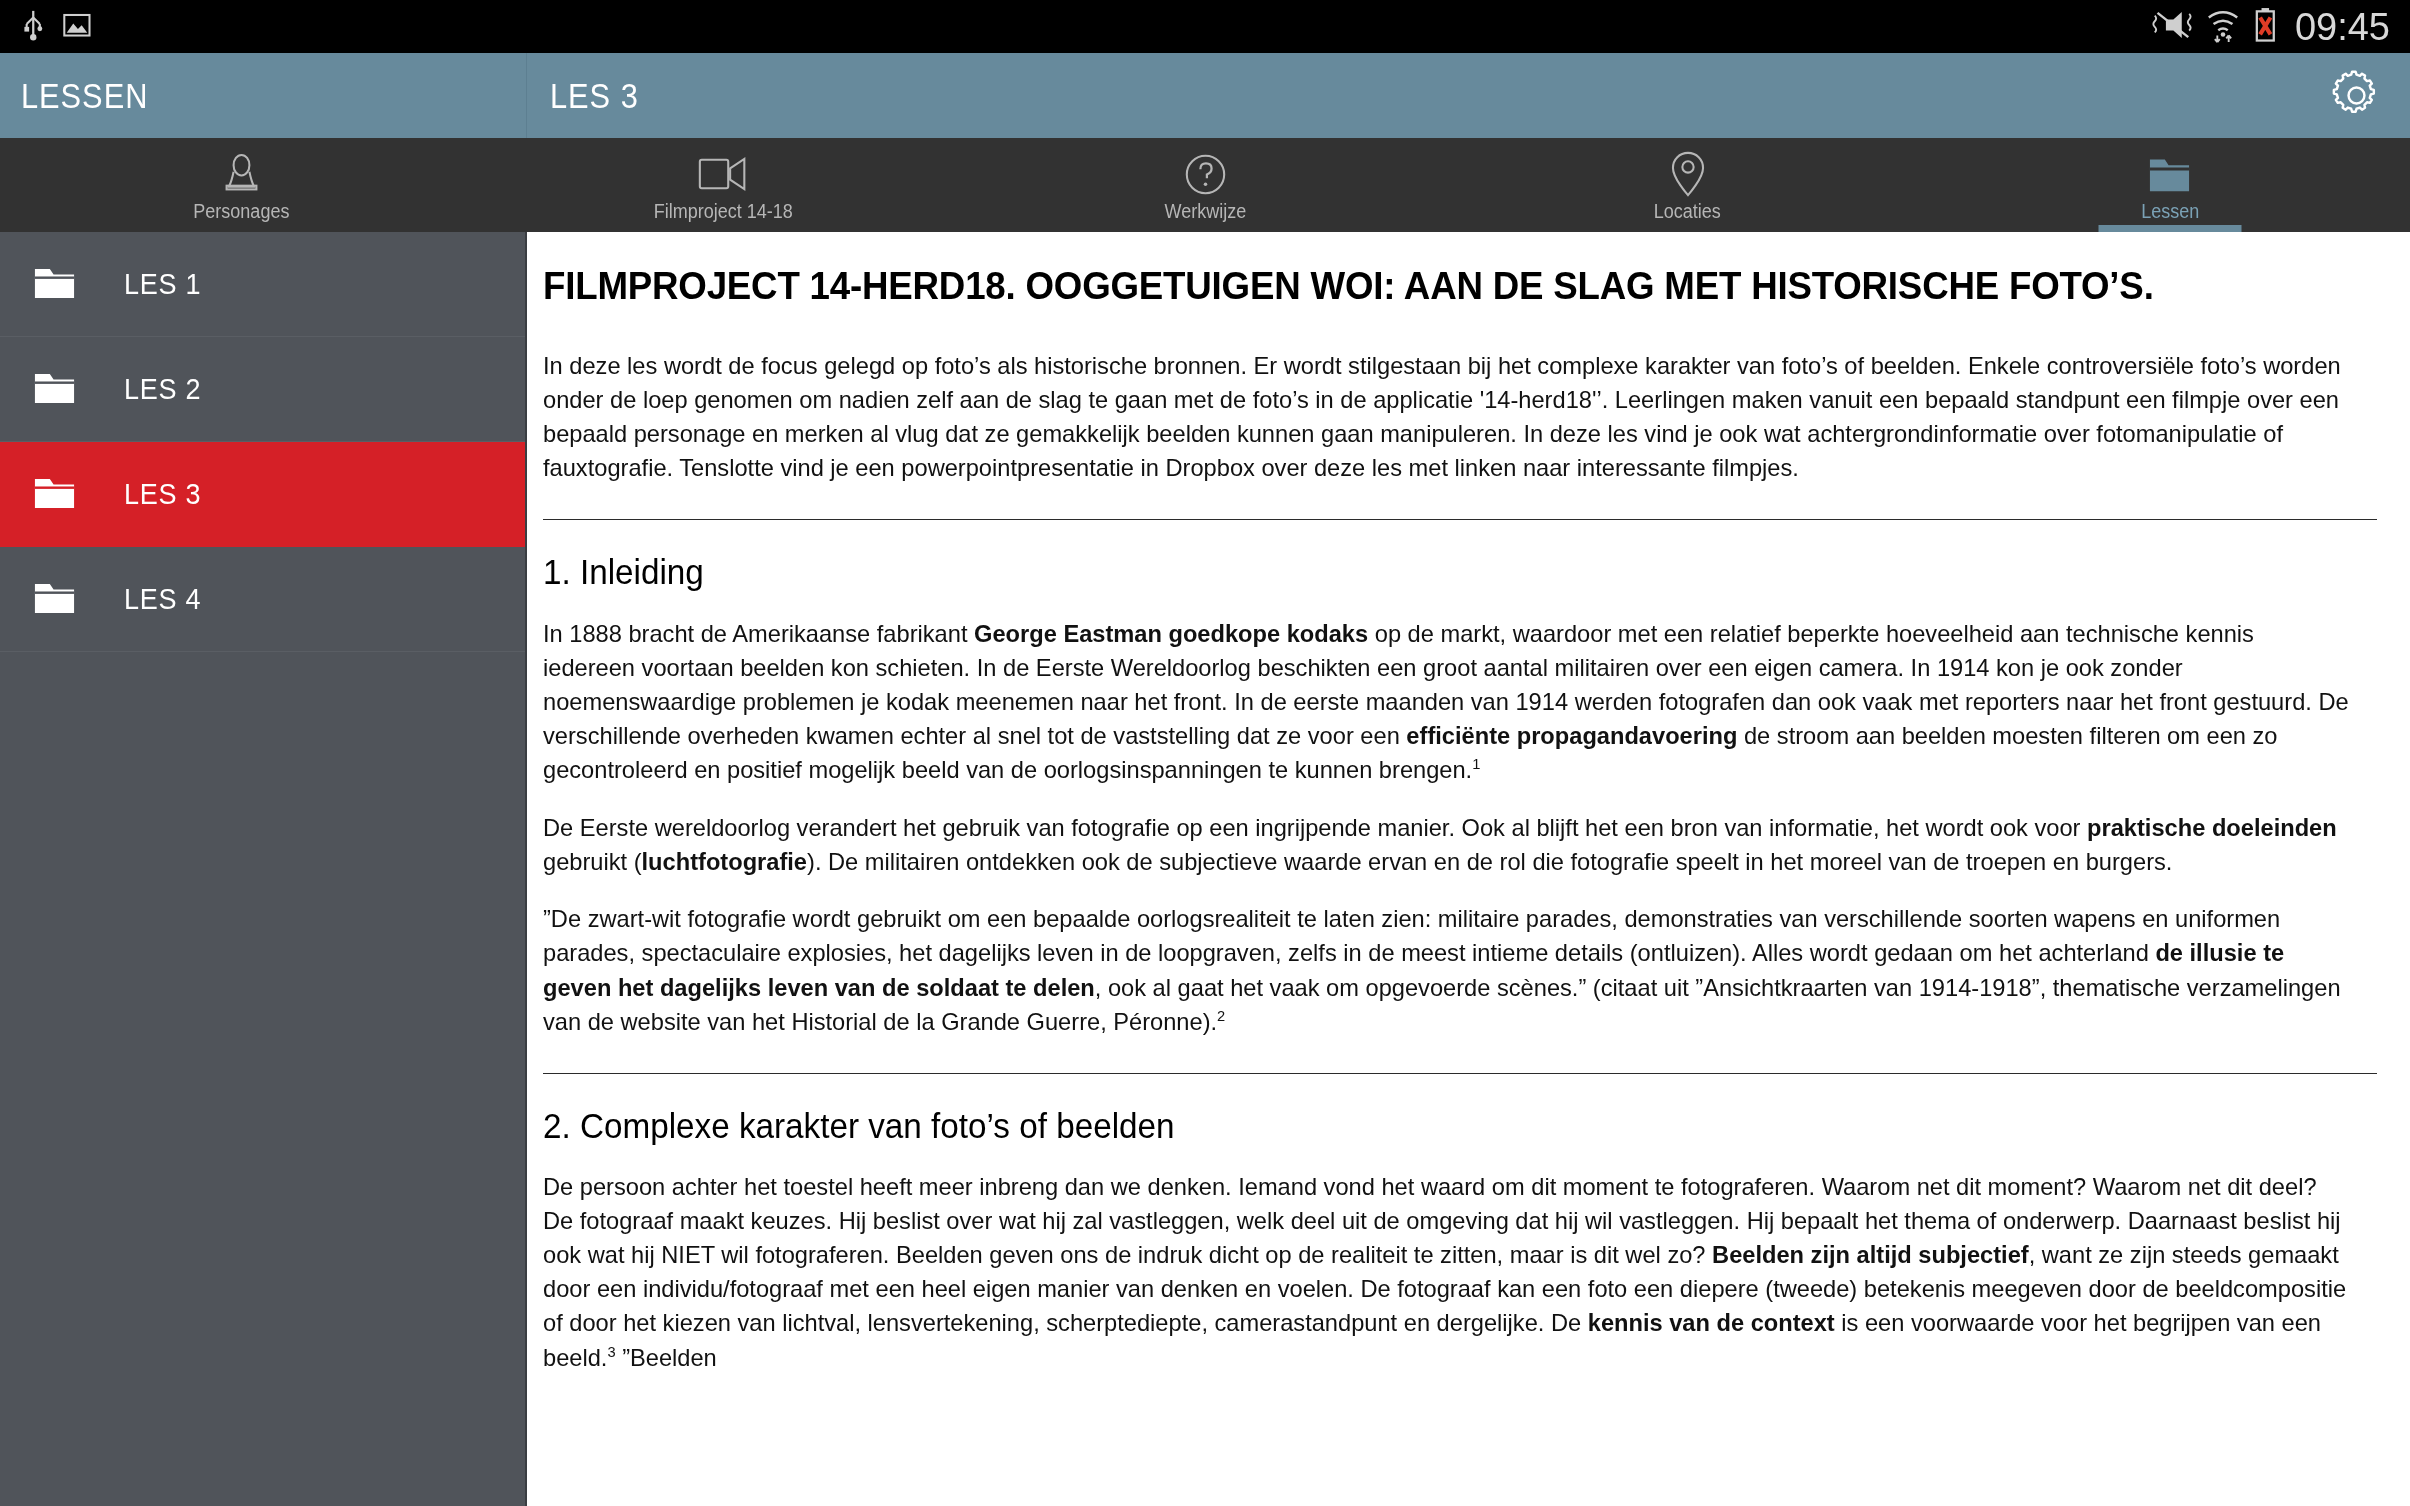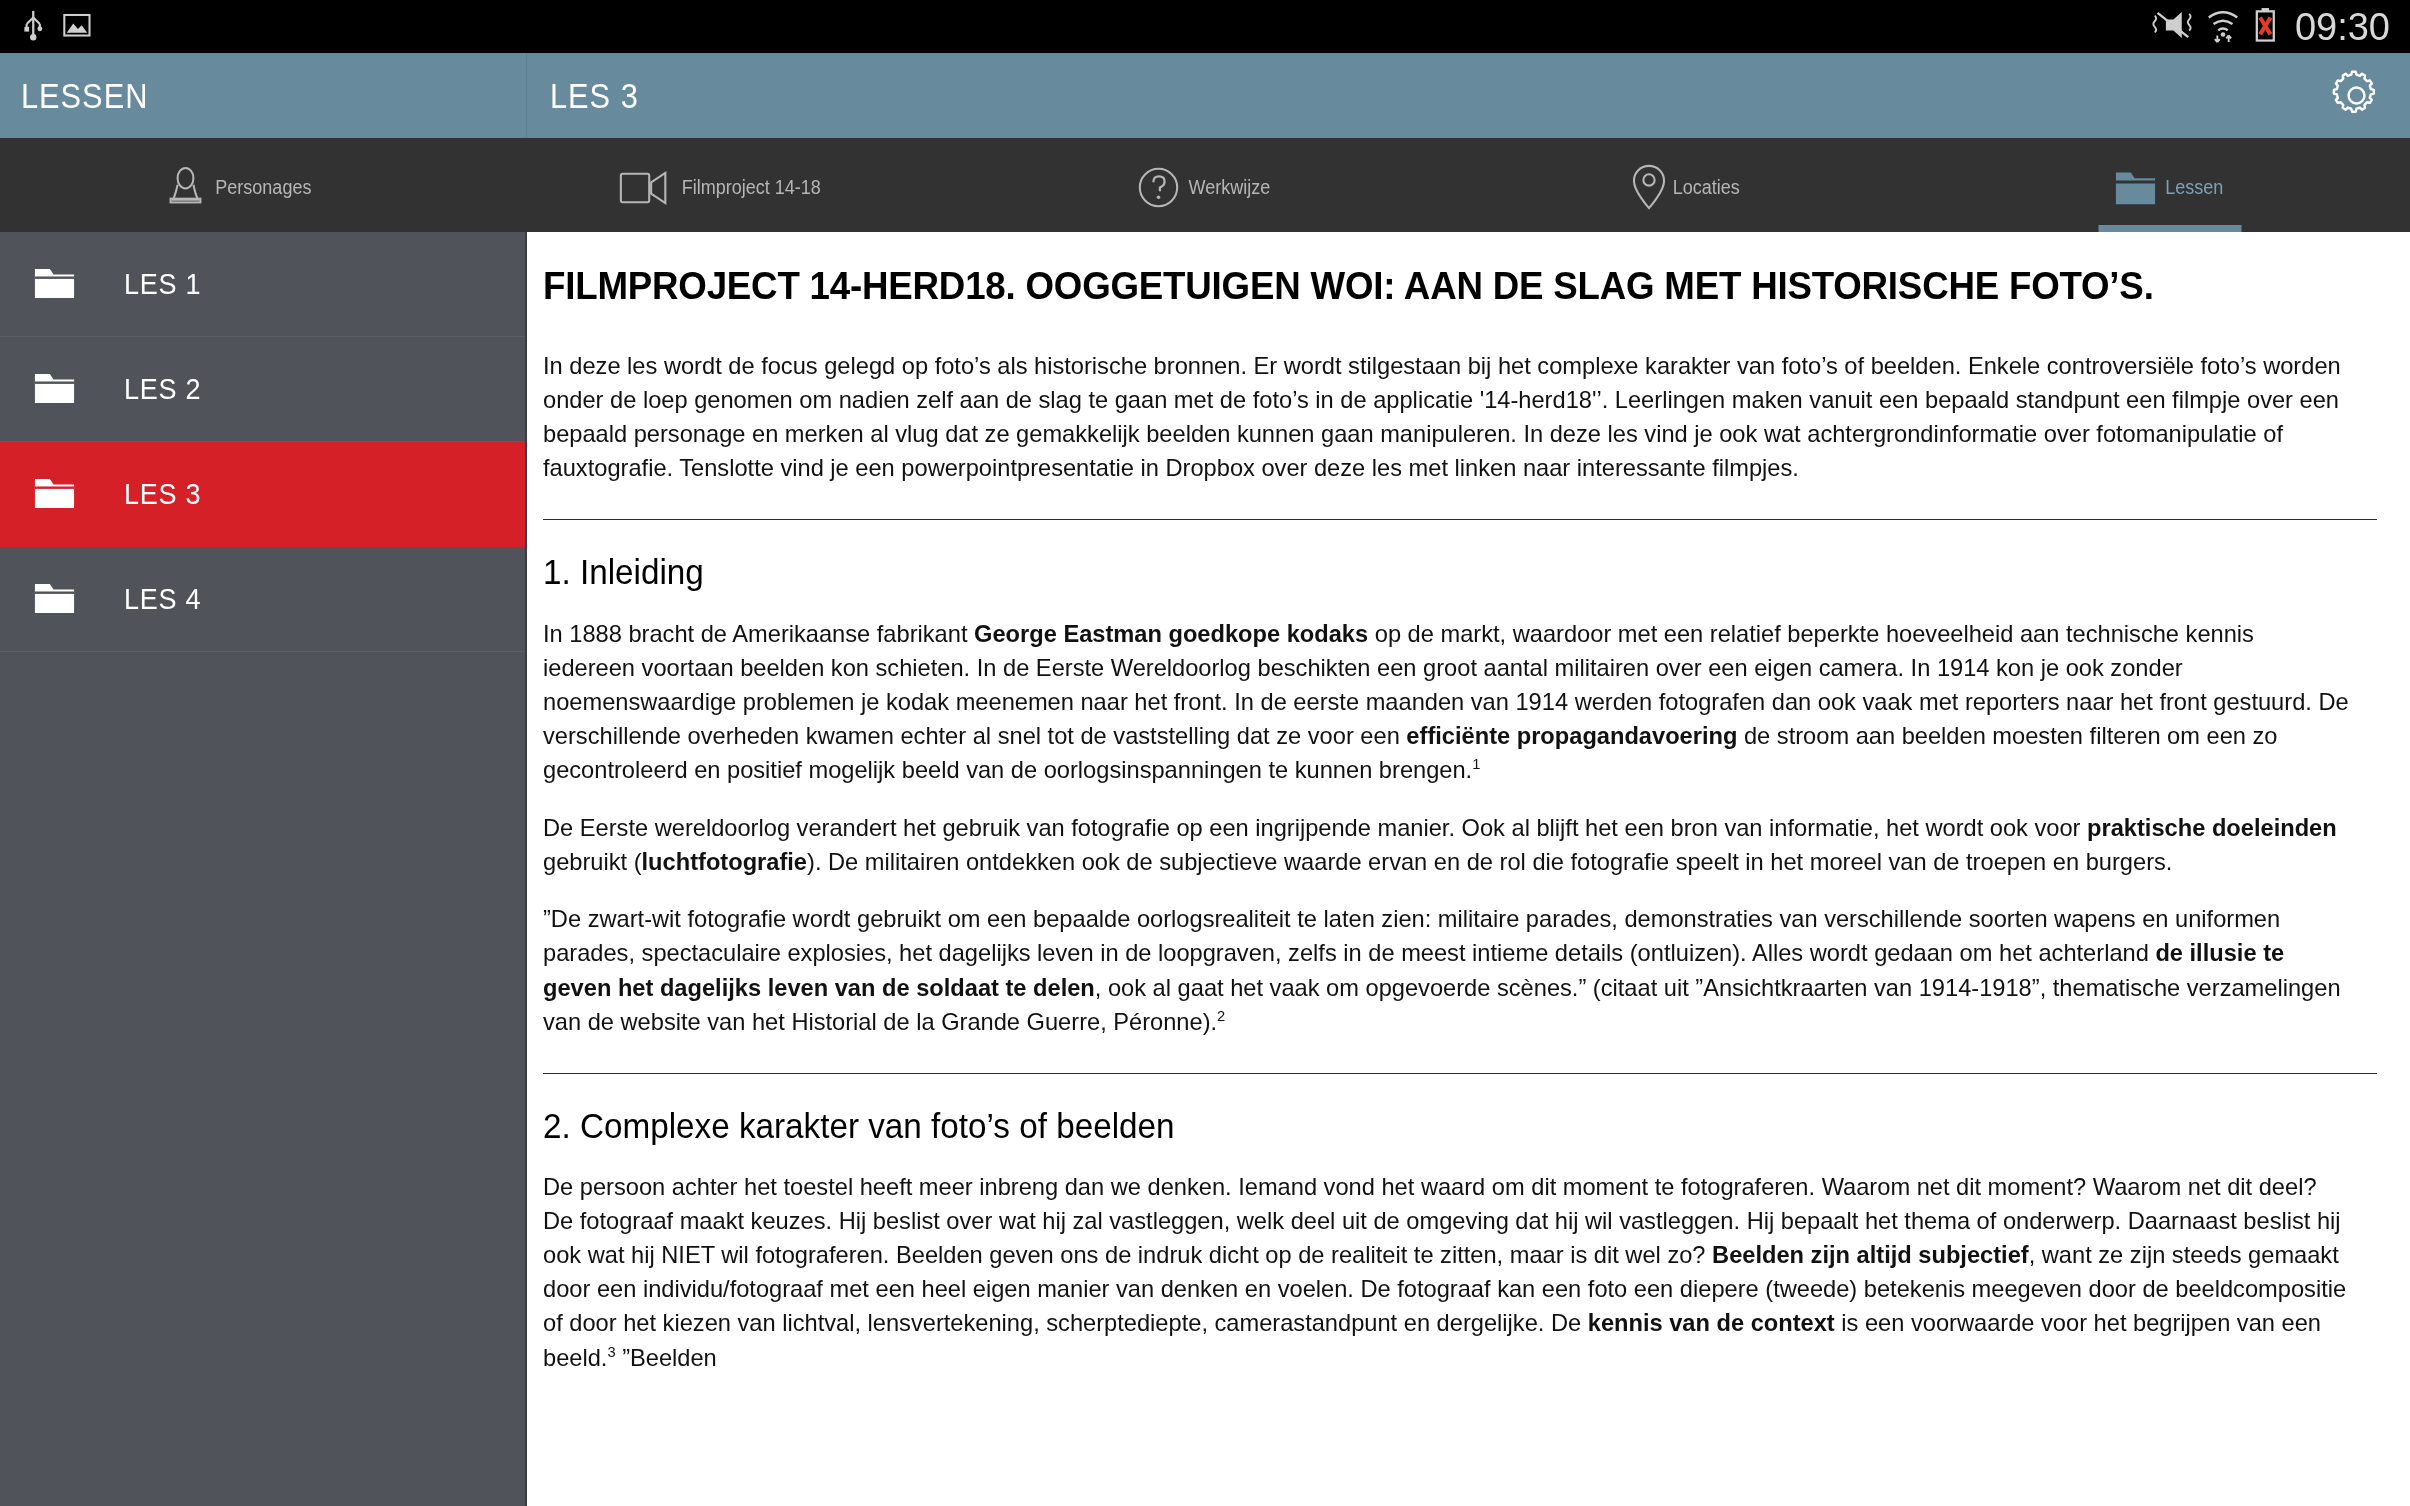--- a/index.html
+++ b/index.html
@@ -53,21 +53,21 @@
   }
   #gear-btn { margin-left: auto; display: flex; align-items: center; }
 
   
   #tabbar {
     height: 94px; width: 100%;
     background: #323232;
     display: flex; align-items: stretch;
   }
   .tab {
-    flex: 1; display: flex; flex-direction: row;
+    flex: 1; display: flex; flex-direction: column;
     align-items: center; justify-content: center;
     position: relative; gap: 3.8px;
     padding-top: 5.6px;
   }
   .tab .tab-icon { height: 43px; display: flex; align-items: center; justify-content: center; }
   .tab .tab-label {
     color: #b6b6b6; font-size: 20px;
     font-family: "Liberation Sans", sans-serif;
     transform: scaleX(0.9);
     white-space: nowrap;
@@ -182,21 +182,21 @@
         <path d="M25 37 L25 30 M25 30 L22.4 33 M25 30 L27.6 33" stroke="#cfcfcf" stroke-width="2" fill="none"></path>
       </svg>
     </span>
     <span class="sb-icon">
       <svg width="22.6" height="36" viewBox="0 0 24 38">
         <rect x="8" y="1" width="8" height="3.4" fill="#cfcfcf"></rect>
         <rect x="3" y="4.5" width="18" height="31" fill="none" stroke="#cfcfcf" stroke-width="2.4"></rect>
         <path d="M6.5 11 L17.5 29 M17.5 11 L6.5 29" stroke="#e03c26" stroke-width="4.4"></path>
       </svg>
     </span>
-    <span id="clock">09:30</span>
+    <span id="clock">09:45</span>
   </div>
 </div>
 
 <div id="appbar">
   <div class="pane-left">
     <span class="appbar-title">LESSEN</span>
   </div>
   <div class="pane-right">
     <span class="appbar-title">LES 3</span>
     <span id="gear-btn">

